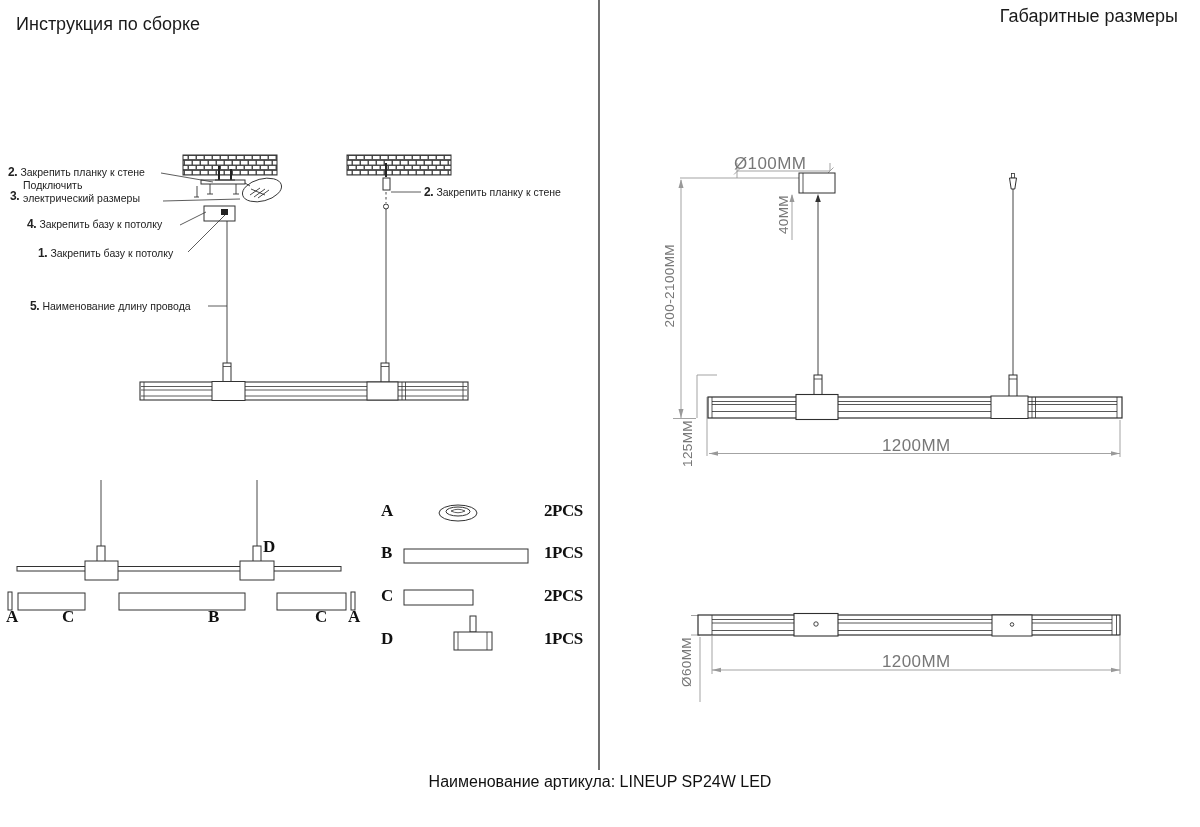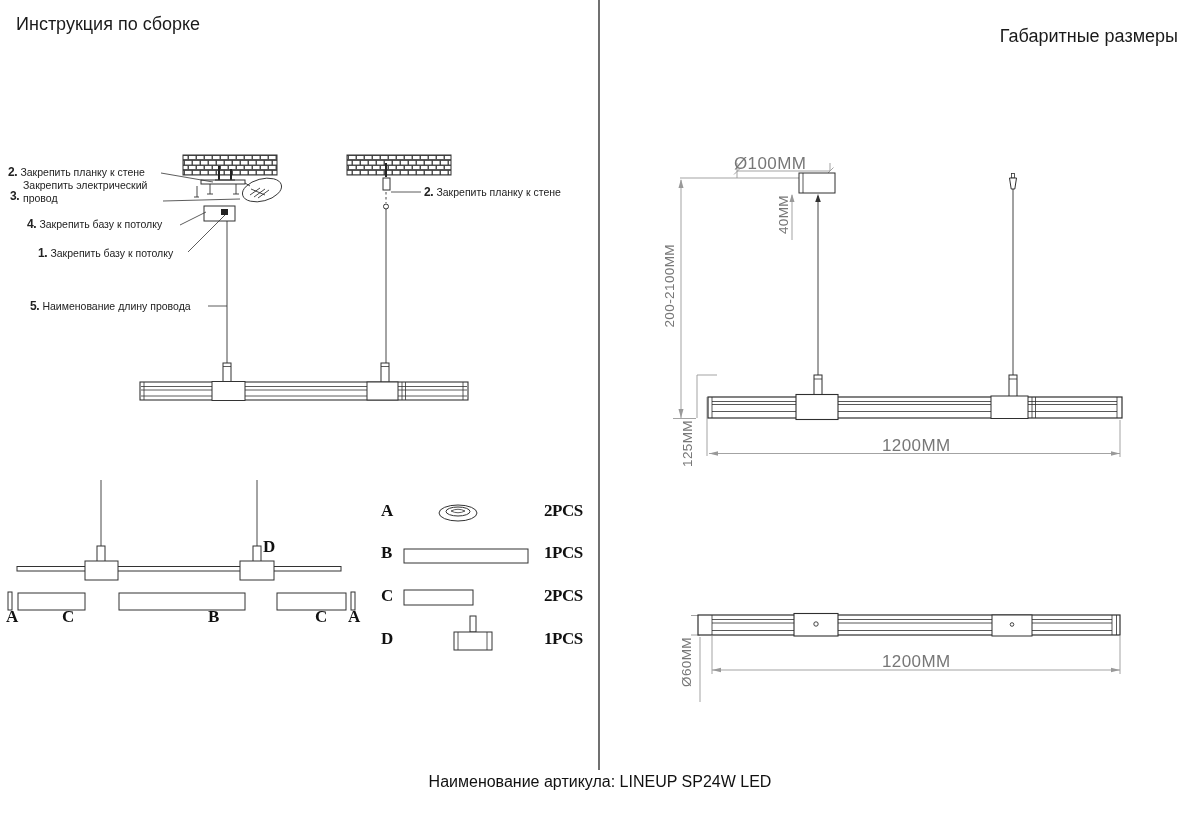--- a/index.html
+++ b/index.html
@@ -210,29 +210,29 @@
       </g>
       <rect x="794" y="613.5" width="44" height="22.5" fill="#fff" stroke-width="1.1"></rect>
       <circle cx="816" cy="624" r="2.2" stroke-width="0.9"></circle>
       <rect x="992" y="615" width="40" height="21" fill="#fff"></rect>
       <circle cx="1012" cy="624.5" r="1.8" stroke-width="0.9"></circle>
     </g>
   </g>
 </svg>
 
 <div class="title" style="left:16px;top:14px">Инструкция по сборке</div>
-<div class="title" style="right:22px;top:26px">Габаритные размеры</div>
+<div class="title" style="right:22px;top:6px">Габаритные размеры</div>
 
 <div class="step" style="left:8px;top:166px">
   <b>2.</b>
   <span>Закрепить планку к стене</span>
 </div>
 <div class="step step3" style="left:23px;top:179px;width:132px">
   <b class="s3num">3.</b>
-  <span>Закрепить электрический провод</span>
+  <span>Подключить электрический размеры</span>
 </div>
 <div class="step" style="left:27px;top:218px">
   <b>4.</b>
   <span>Закрепить базу к потолку</span>
 </div>
 <div class="step" style="left:38px;top:247px">
   <b>1.</b>
   <span>Закрепить базу к потолку</span>
 </div>
 <div class="step" style="left:424px;top:186px">

